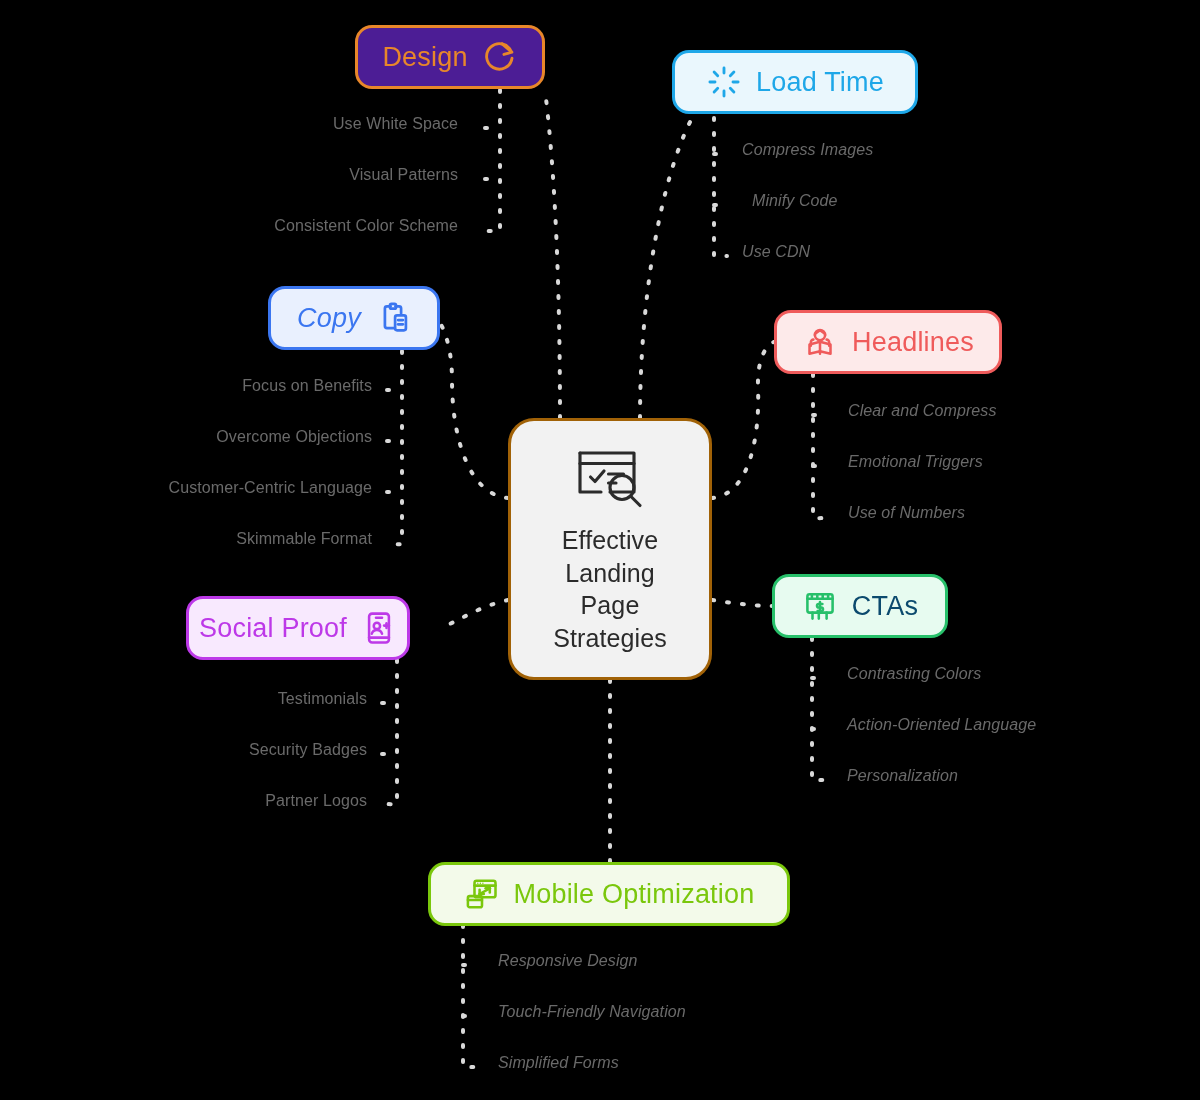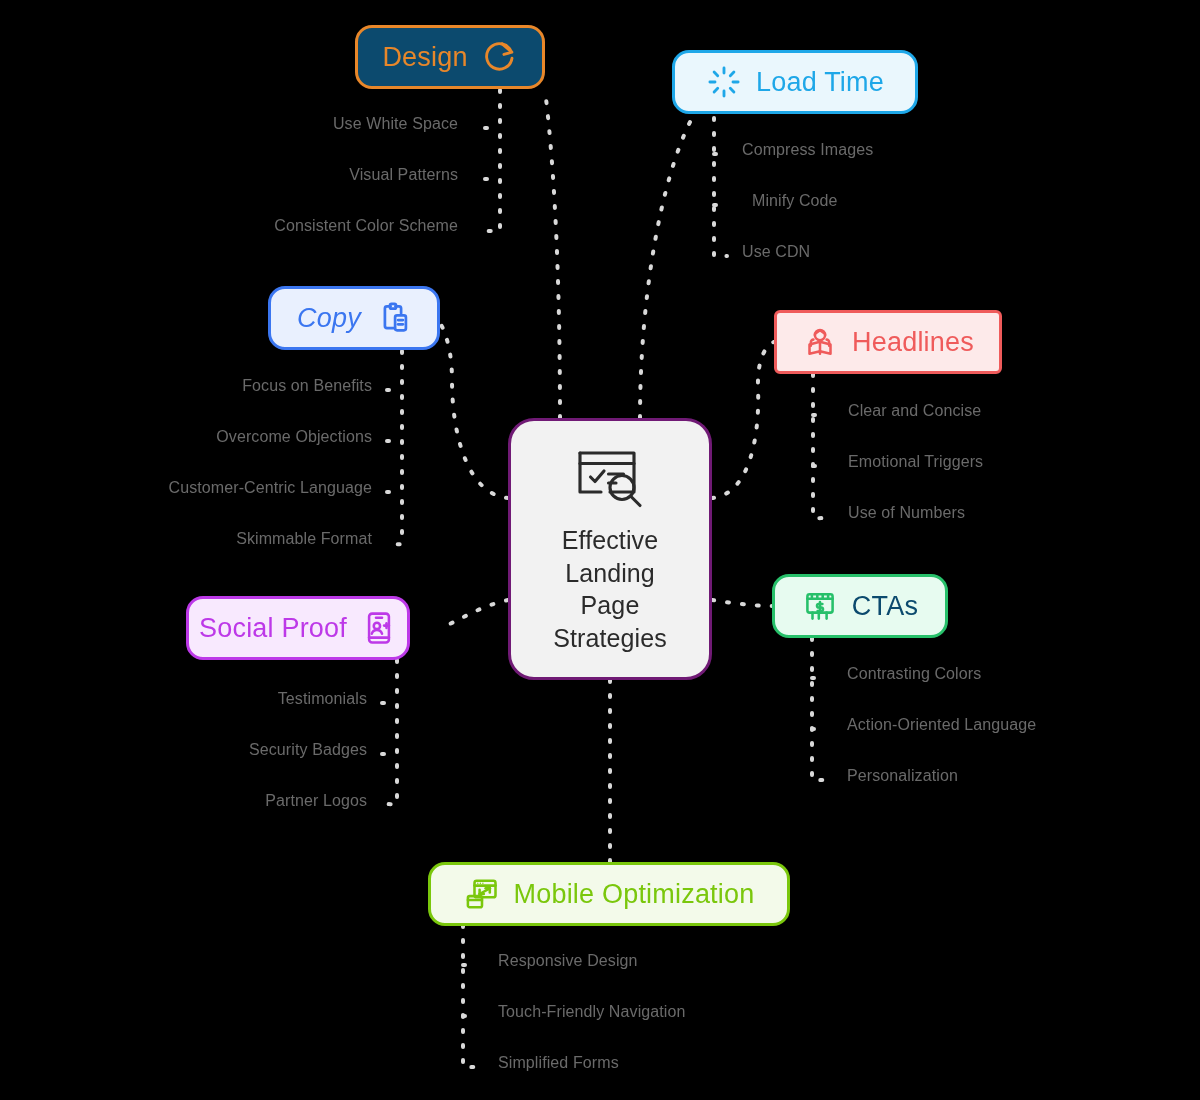--- a/index.html
+++ b/index.html
@@ -32,21 +32,21 @@
   }
 
   
   .center-node {
     position: absolute;
     left: 508px;
     top: 418px;
     width: 204px;
     height: 262px;
     background: #f2f2f2;
-    border: 3px solid #701a75;
+    border: 3px solid #a16207;
     border-radius: 26px;
     box-sizing: border-box;
     display: flex;
     flex-direction: column;
     align-items: center;
     justify-content: center;
     gap: 14px;
   }
   .center-icon {
     width: 72px;
@@ -95,20 +95,21 @@
     color: #6a6a6a;
     font-size: 16px;
     white-space: nowrap;
     letter-spacing: 0.1px;
   }
   .leaf.right-align {
     text-align: right;
   }
   .leaf.left-align {
     text-align: right;
+    font-style: italic;
   }
 </style>
 </head>
 <body>
 
 <div id="canvas">
 
   <svg class="edges" viewBox="0 0 1200 1100">
     <g fill="none" stroke="#d9d9d9" stroke-width="4" stroke-linecap="round" stroke-dasharray="2 13">
 
@@ -171,21 +172,21 @@
       </g>
     </svg>
     <div class="center-label">
       <div>Effective</div>
       <div>Landing</div>
       <div>Page</div>
       <div>Strategies</div>
     </div>
   </div>
 
-  <div class="chip icon-last" style="left:355px; top:25px; width:190px; border-color:#e8872a; background:#0c4a6e;">
+  <div class="chip icon-last" style="left:355px; top:25px; width:190px; border-color:#e8872a; background:#4c1d95;">
     <span class="chip-label" style="color:#e8872a;">Design</span>
     <svg class="chip-icon" viewBox="0 0 24 24">
       <g fill="none" stroke="#e8872a" stroke-width="1.9" stroke-linecap="round" stroke-linejoin="round">
         <path d="M19.5 8.5 A8.5 8.5 0 1 0 20 12.8"></path>
         <path d="M13.4 3.2 L19.9 8.8 L14.6 10.3"></path>
       </g>
     </svg>
   </div>
   <div class="leaf right-align" style="right:742px; top:115px;">Use White Space</div>
   <div class="leaf right-align" style="right:742px; top:166px;">Visual Patterns</div>
@@ -221,36 +222,36 @@
         <path d="M15.4 13.4 h3.2"></path>
         <path d="M15.4 16.2 h3.2"></path>
       </g>
     </svg>
   </div>
   <div class="leaf right-align" style="right:828px; top:377px;">Focus on Benefits</div>
   <div class="leaf right-align" style="right:828px; top:428px;">Overcome Objections</div>
   <div class="leaf right-align" style="right:828px; top:479px;">Customer-Centric Language</div>
   <div class="leaf right-align" style="right:828px; top:530px;">Skimmable Format</div>
 
-  <div class="chip icon-first" style="left:774px; top:310px; width:228px; border-color:#ef5b5b; background:#fdeaea;border-radius:6px;">
+  <div class="chip icon-first" style="left:774px; top:310px; width:228px; border-color:#ef5b5b; background:#fdeaea;">
     <svg class="chip-icon" viewBox="0 0 24 24">
       <g fill="none" stroke="#ef5b5b" stroke-width="1.7" stroke-linecap="round" stroke-linejoin="round">
         <path d="M8.6 7.4 a3.4 3.4 0 0 1 6.8 0"></path>
         <path d="M8.6 7.4 a3.4 3.4 0 0 0 6.8 0"></path>
         <path d="M9.2 6.2 l2.8 -2 l2.8 2"></path>
         <path d="M7.6 10.4 a1.7 1.7 0 0 0 -1.7 1.7 v2.4"></path>
         <path d="M16.4 10.4 a1.7 1.7 0 0 1 1.7 1.7 v2.4"></path>
         <path d="M12 11.8 v8"></path>
         <path d="M12 11.8 L5 13.6 v6.2 l7 -1.6"></path>
         <path d="M12 11.8 L19 13.6 v6.2 l-7 -1.6"></path>
       </g>
     </svg>
     <span class="chip-label" style="color:#ef5b5b;">Headlines</span>
   </div>
-  <div class="leaf left-align" style="left:848px; top:402px;">Clear and Concise</div>
+  <div class="leaf left-align" style="left:848px; top:402px;">Clear and Compress</div>
   <div class="leaf left-align" style="left:848px; top:453px;">Emotional Triggers</div>
   <div class="leaf left-align" style="left:848px; top:504px;">Use of Numbers</div>
 
   <div class="chip icon-last" style="left:186px; top:596px; width:224px; border-color:#bd39e8; background:#f8e9fe;">
     <span class="chip-label" style="color:#bd39e8;">Social Proof</span>
     <svg class="chip-icon" viewBox="0 0 24 24">
       <g fill="none" stroke="#bd39e8" stroke-width="1.7" stroke-linecap="round" stroke-linejoin="round">
         <rect x="5.4" y="2.4" width="13.2" height="19.2" rx="2"></rect>
         <path d="M10 5.2 h4"></path>
         <path d="M5.4 18.4 h13.2"></path>

